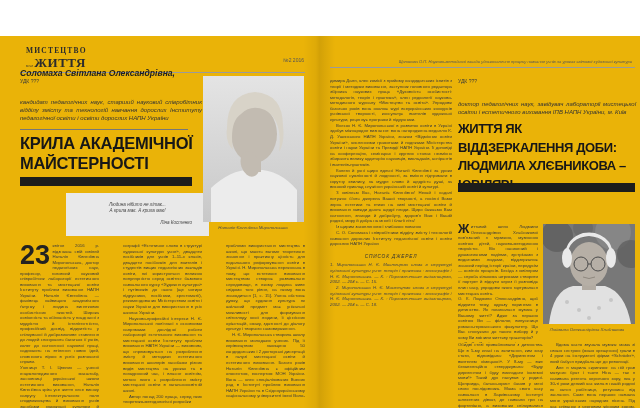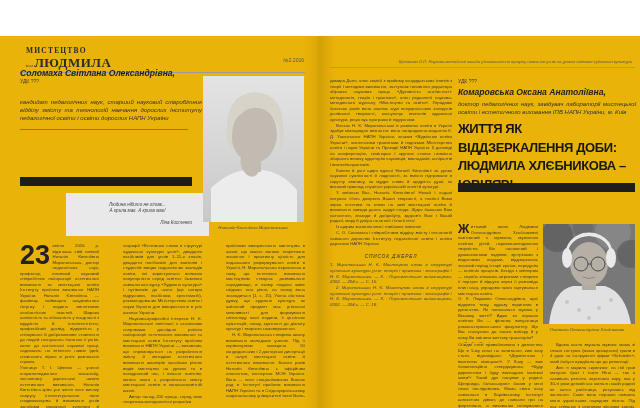--- a/index.html
+++ b/index.html
@@ -65,30 +65,31 @@
   .rp-body-cols{left:458px;top:306px;width:177px;height:78px;overflow:hidden;
                 column-count:2;column-gap:7px;}
 </style>
 </head>
 <body>
 
 <div class="spread">
 
   <div class="abs logo">
     <div class="logo-top">МИСТЕЦТВО</div>
-    <div class="logo-bottom"><span class="logo-ta">та</span><span>ЛЮДМИЛА</span></div>
+    <div class="logo-bottom"><span class="logo-ta">та</span><span>ЖИТТЯ</span></div>
   </div>
   <div class="abs lp-issue">№2 2016</div>
   <div class="abs rule lp-rule1"></div>
 
   <div class="abs udk lp-udk">УДК ???</div>
   <div class="abs author-name lp-author">Соломаха Світлана Олександрівна,</div>
   <div class="abs affil lp-affil">кандидат педагогічних наук, старший науковий співробітник відділу змісту та технологій навчання дорослих Інституту педагогічної освіти і освіти дорослих НАПН України</div>
   <div class="abs rule lp-rule2"></div>
 
+  <h1 class="abs lp-title" style="margin:0;">КРИЛА АКАДЕМІЧНОЇ МАЙСТЕРНОСТІ</h1>
   <div class="abs blackbar lp-bar"></div>
 
   <div class="abs lp-quote">
     <div class="epi-line first">Людина нібито не літає...</div>
     <div class="epi-line">А крила має. А крила має!</div>
     <div class="epi-author">Ліна Костенко</div>
   </div>
 
   <div class="abs lp-photo">
     <svg class="photo-frame" width="101" height="146" viewBox="0 0 101 146">
@@ -143,21 +144,20 @@
         <p>С. О. Соломаха і співробітники відділу змісту і технологій навчання дорослих Інституту педагогічної освіти і освіти дорослих НАПН України</p>
       </div>
     <div class="sources-heading">СПИСОК ДЖЕРЕЛ</div>
     <div class="refs">
         <p>1. Миропольська Н. Є. Мистецтво слова в структурі художньої культури учня: теорія і практика : монографія / Н. Є. Миропольська. — К. : Парламентське видавництво, 2002. — 204 с. — С. 15.</p>
         <p>2. Миропольська Н. Є. Мистецтво слова в структурі художньої культури учня: теорія і практика : монографія / Н. Є. Миропольська. — К. : Парламентське видавництво, 2002. — 204 с. — С. 18.</p>
       </div>
   </div>
 
   <div class="abs udk rp-udk">УДК ???</div>
-  <div class="abs author-name rp-author">Комаровська Оксана Анатоліївна,</div>
   <div class="abs affil rp-affil">доктор педагогічних наук, завідувач лабораторії мистецької освіти і естетичного виховання ІПВ НАПН України, м. Київ</div>
 
   <h1 class="abs rp-title" style="margin:0;">ЖИТТЯ ЯК ВІДДЗЕРКАЛЕННЯ ДОБИ: ЛЮДМИЛА ХЛЄБНИКОВА – ЮВІЛЯР!</h1>
   <div class="abs blackbar rp-bar"></div>
 
   <div class="abs rp-body-top bodytext">
     <p><span class="dropcap-letter">Ж</span><span>иттєвий шлях Людмили Олександрівни Хлєбникової пов'язаний з музикою, музичною освітою дітей, науково-методичною творчістю. Він насичений і драматичними подіями, зустрічами з видатними людьми, віддзеркалює значний період історії країни, передусім — освітніх процесів. Бесіда з ювіляром — спроба кількома штрихами створити її портрет й відчути через її розповідь плин часу, упродовж якого гартувалася мистецька освіта.</span></p>
     <div>
         <p>О. К. Людмило Олександрівно, щоб відкрити тему, одразу поринемо в дитинство. Як починалася музика у Вашому житті? Адже за першою освітою Ви — філолог, випускниця романо-германського факультету. Що Вас спонукало до такого вибору й у чому Ви змінили життєву траєкторію?</p>
         <p>Л. Х. Я нічого не змінювала, а розширювала.</p>

